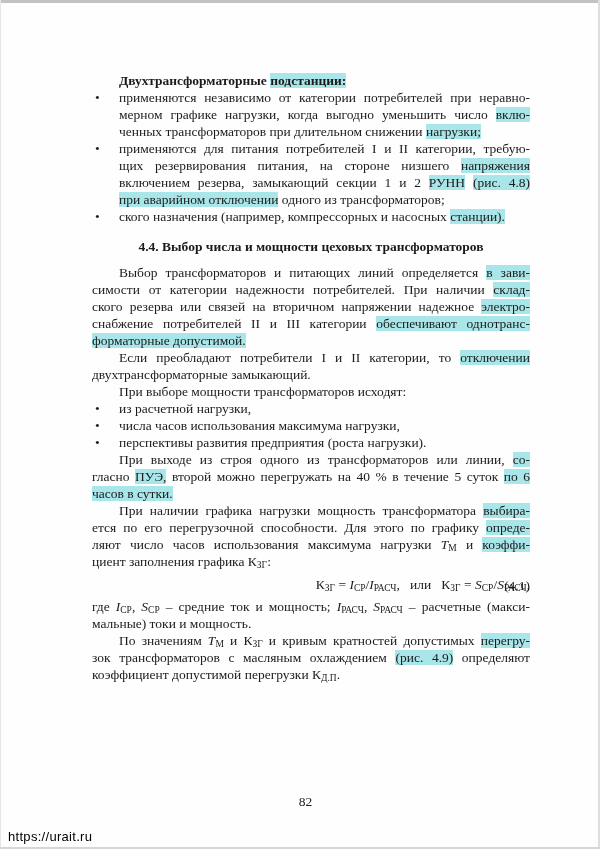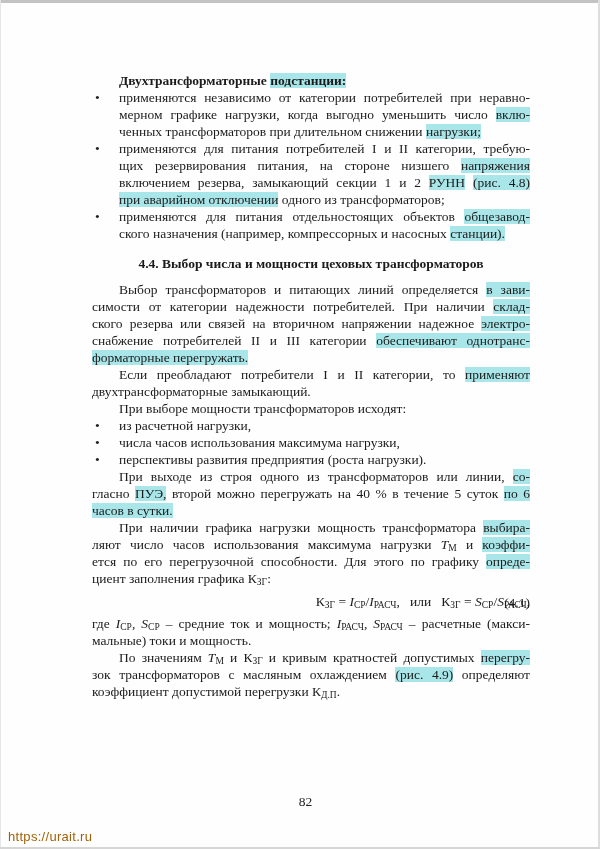--- a/index.html
+++ b/index.html
@@ -38,21 +38,21 @@
   .bd { font-weight:bold; }
   sub { font-size:9.5px; line-height:0; vertical-align:-2px; }
 
   .page-number {
     position:absolute; left:0; right:0; top:794px;
     text-align:center; font-size:13.5px; color:#222222;margin-left:11px;
   }
   .watermark {
     position:absolute; left:8px; bottom:5px;
     font-family:"Liberation Sans", sans-serif;
-    font-size:13px; color:#a16207; letter-spacing:0.3px;
+    font-size:13px; color:#000000; letter-spacing:0.3px;
   }
 </style>
 </head>
 <body>
 
 <div class="page">
   <div class="edge edge-top"></div>
   <div class="edge edge-right"></div>
   <div class="edge edge-left"></div>
   <div class="edge edge-bottom"></div>
@@ -69,35 +69,34 @@
       </div>
       <div class="blk bullet">
         <span class="marker">•</span>
         <div class="ln jl"><span>применяются для питания потребителей I и II категории, требую-</span></div>
         <div class="ln jl"><span>щих резервирования питания, на стороне низшего </span><span class="hl">напряжения</span></div>
         <div class="ln jl"><span>включением резерва, замыкающий секции 1 и 2 </span><span class="hl">РУНН</span><span> </span><span class="hl">(рис. 4.8)</span></div>
         <div class="ln"><span class="hl">при аварийном отключении</span><span> одного из трансформаторов;</span></div>
       </div>
       <div class="blk bullet">
         <span class="marker">•</span>
-        <div class="ln jl"><span>применяются для питания отдельностоящих объектов </span><span class="hl">общезавод-</span></div>
         <div class="ln"><span>ского назначения (например, компрессорных и насосных </span><span class="hl">станции).</span></div>
       </div>
       <div class="blk heading">
         <div class="ln"><span class="bd">4.4. Выбор числа и мощности цеховых трансформаторов</span></div>
       </div>
       <div class="blk para">
         <div class="ln jl fi"><span>Выбор трансформаторов и питающих линий определяется </span><span class="hl">в зави-</span></div>
         <div class="ln jl"><span>симости от категории надежности потребителей. При наличии </span><span class="hl">склад-</span></div>
         <div class="ln jl"><span>ского резерва или связей на вторичном напряжении надежное </span><span class="hl">электро-</span></div>
         <div class="ln jl"><span>снабжение потребителей II и III категории </span><span class="hl">обеспечивают однотранс-</span></div>
-        <div class="ln"><span class="hl">форматорные перегружать.</span></div>
+        <div class="ln"><span class="hl">форматорные допустимой.</span></div>
       </div>
       <div class="blk para">
-        <div class="ln jl fi"><span>Если преобладают потребители I и II категории, то </span><span class="hl">применяют</span></div>
+        <div class="ln jl fi"><span>Если преобладают потребители I и II категории, то </span><span class="hl">отключении</span></div>
         <div class="ln"><span>двухтрансформаторные замыкающий.</span></div>
       </div>
       <div class="blk para">
         <div class="ln fi"><span>При выборе мощности трансформаторов исходят:</span></div>
       </div>
       <div class="blk bullet">
         <span class="marker">•</span>
         <div class="ln"><span>из расчетной нагрузки,</span></div>
       </div>
       <div class="blk bullet">
@@ -108,22 +107,22 @@
         <span class="marker">•</span>
         <div class="ln"><span>перспективы развития предприятия (роста нагрузки).</span></div>
       </div>
       <div class="blk para">
         <div class="ln jl fi"><span>При выходе из строя одного из трансформаторов или линии, </span><span class="hl">со-</span></div>
         <div class="ln jl"><span>гласно </span><span class="hl">ПУЭ,</span><span> второй можно перегружать на 40 % в течение 5 суток </span><span class="hl">по 6</span></div>
         <div class="ln"><span class="hl">часов в сутки.</span></div>
       </div>
       <div class="blk para">
         <div class="ln jl fi"><span>При наличии графика нагрузки мощность трансформатора </span><span class="hl">выбира-</span></div>
+        <div class="ln jl"><span>ется по его перегрузочной способности. Для этого по графику </span><span class="hl">опреде-</span></div>
         <div class="ln jl"><span>ляют число часов использования максимума нагрузки </span><span class="it">Т</span><sub>М</sub><span> и </span><span class="hl">коэффи-</span></div>
-        <div class="ln jl"><span>ется по его перегрузочной способности. Для этого по графику </span><span class="hl">опреде-</span></div>
         <div class="ln"><span>циент заполнения графика К</span><sub>ЗГ</sub><span>:</span></div>
       </div>
       <div class="blk formula"><span class="formula-main"><span>К</span><sub>ЗГ</sub><span> = </span><span class="it">I</span><sub>СР</sub><span>/</span><span class="it">I</span><sub>РАСЧ</sub><span>,&nbsp;&nbsp;&nbsp;или&nbsp;&nbsp;&nbsp;</span><span>К</span><sub>ЗГ</sub><span> = </span><span class="it">S</span><sub>СР</sub><span>/</span><span class="it">S</span><sub>РАСЧ</sub><span>,</span></span><span class="formula-num">(4.1)</span></div>
       <div class="blk para">
         <div class="ln jl"><span>где </span><span class="it">I</span><sub>СР</sub><span>, </span><span class="it">S</span><sub>СР</sub><span> – средние ток и мощность; </span><span class="it">I</span><sub>РАСЧ</sub><span>, </span><span class="it">S</span><sub>РАСЧ</sub><span> – расчетные (макси-</span></div>
         <div class="ln"><span>мальные) токи и мощность.</span></div>
       </div>
       <div class="blk para">
         <div class="ln jl fi"><span>По значениям </span><span class="it">Т</span><sub>М</sub><span> и К</span><sub>ЗГ</sub><span> и кривым кратностей допустимых </span><span class="hl">перегру-</span></div>
         <div class="ln jl"><span>зок трансформаторов с масляным охлаждением </span><span class="hl">(рис. 4.9)</span><span> определяют</span></div>

